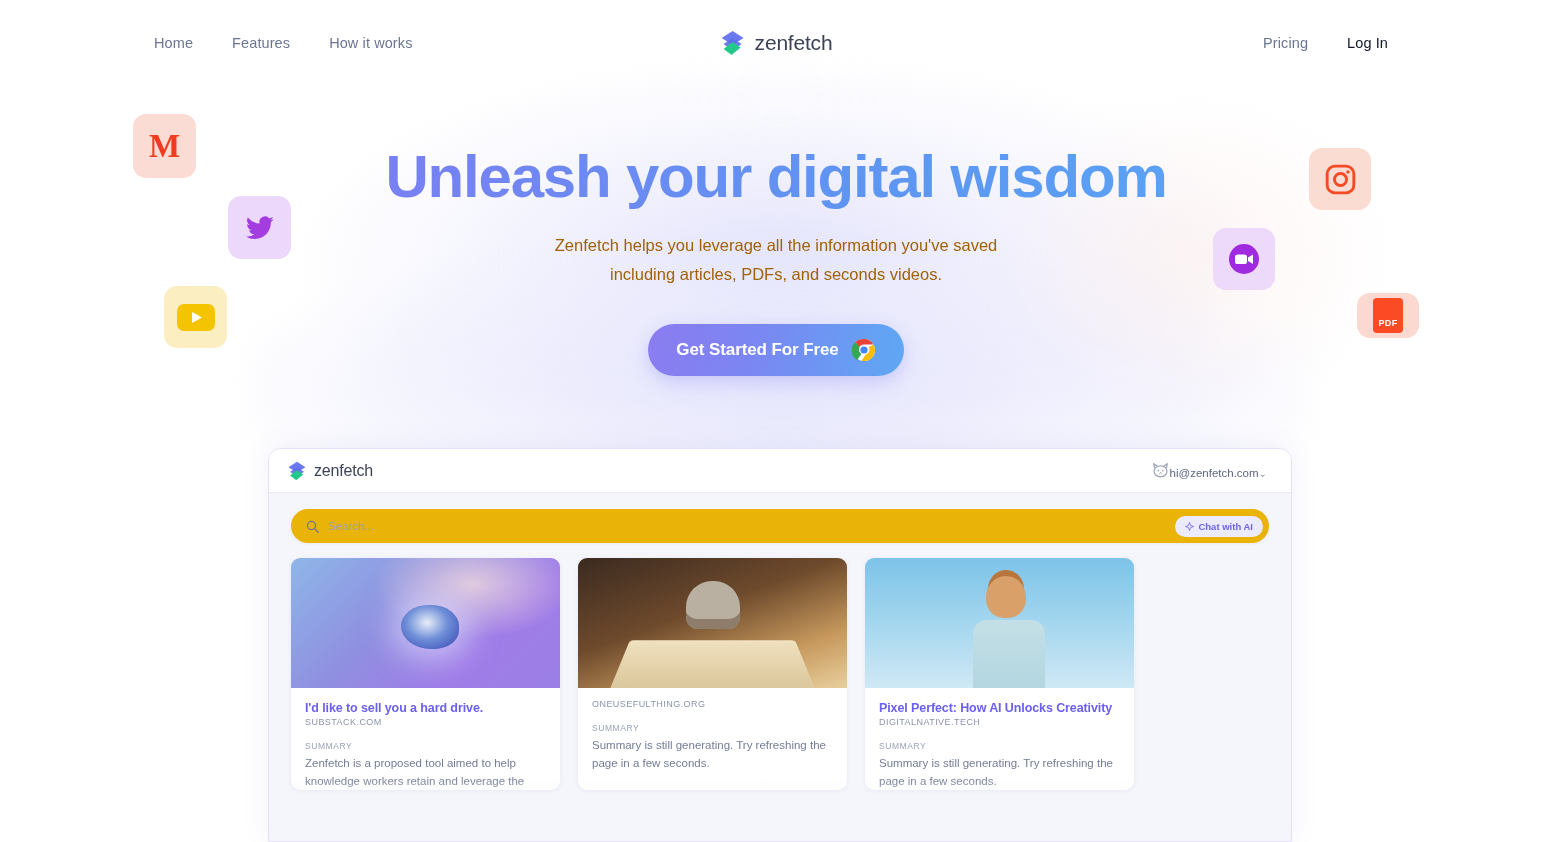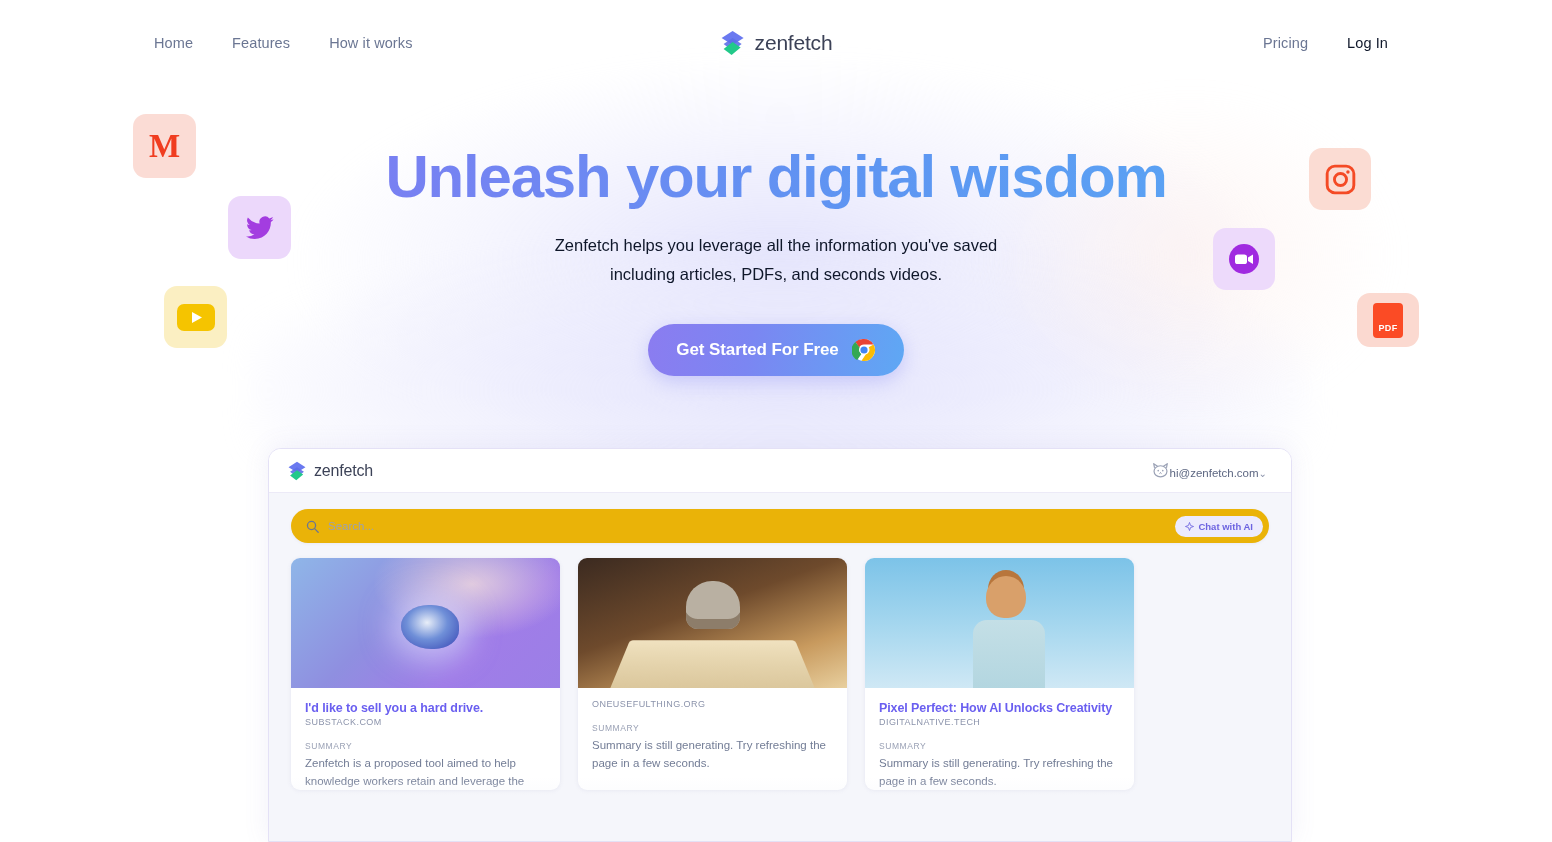--- a/index.html
+++ b/index.html
@@ -52,42 +52,42 @@
   
   .float-icon {
     position:absolute; border-radius:13px;
     display:flex; align-items:center; justify-content:center; z-index:20;
   }
   .fi-medium   { left:133px;  top:114px; width:63px; height:64px;  background:#fbdcd5; }
   .fi-twitter  { left:228px;  top:196px; width:63px; height:63px;  background:#ecd8fb; }
   .fi-youtube  { left:164px;  top:286px; width:63px; height:62px;  background:#fbefc2; }
   .fi-instagram{ left:1309px; top:148px; width:62px; height:62px;  background:#fbdcd3; }
   .fi-zoom     { left:1213px; top:228px; width:62px; height:62px;  background:#eddafb; }
-  .fi-pdf      { left:1357px; top:293px; width:62px; height:54px;  background:#fbd9d0; }
+  .fi-pdf      { left:1357px; top:293px; width:62px; height:45px;  background:#fbd9d0; }
   .medium-m {
     font-family:"Liberation Serif", serif; font-weight:bold;
     font-size:33px; color:#f03d20; line-height:1;
   }
   .pdf-doc {
     width:30px; height:35px; background:#fb4b25; border-radius:4px;
     display:flex; align-items:flex-end; justify-content:center; padding-bottom:5px;
   }
   .pdf-doc span { color:#fff; font-size:9px; font-weight:bold; letter-spacing:.4px; }
 
   
   .hero { position:absolute; left:0; top:0; width:1552px; z-index:30; }
   .hero-title {
     position:absolute; left:0; top:144px; width:1552px; text-align:center;
     font-size:60px; font-weight:bold; letter-spacing:-1.2px; line-height:1.1;
     background:linear-gradient(90deg,#8271ef 0%,#7b7ef2 22%,#5e95f2 55%,#56b0f5 100%);
     -webkit-background-clip:text; background-clip:text; color:transparent;
   }
   .hero-sub {
     position:absolute; left:0; top:231px; width:1552px; text-align:center;
-    font-size:16.5px; color:#0f172a; line-height:29px;
+    font-size:16.5px; color:#a16207; line-height:29px;
   }
   .cta-wrap { position:absolute; left:0; top:324px; width:1552px; text-align:center; }
   .cta-btn {
     display:inline-flex; align-items:center; gap:13px;
     padding:0 28px; height:52px; border:none; border-radius:26px; cursor:pointer;
     background:linear-gradient(100deg,#8b7cf0 0%,#7b86f2 40%,#5ea8f4 100%);
     color:#fff; font-size:17px; font-weight:bold; letter-spacing:-.1px;
     font-family:"Liberation Sans", sans-serif;
     box-shadow:0 6px 18px rgba(123,126,242,.30);
   }

